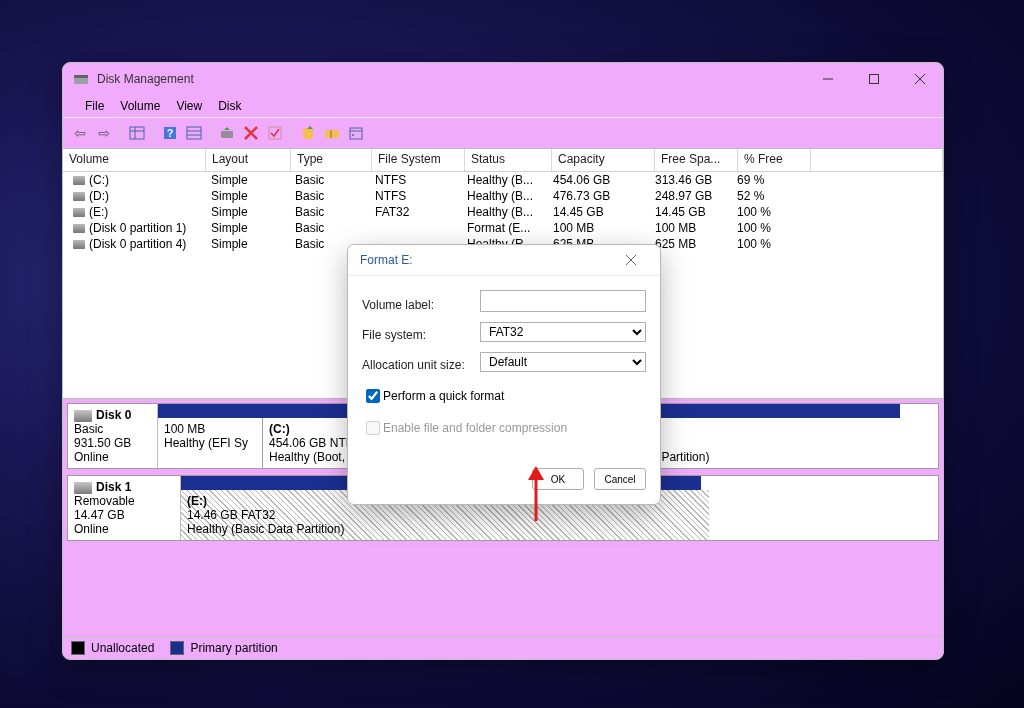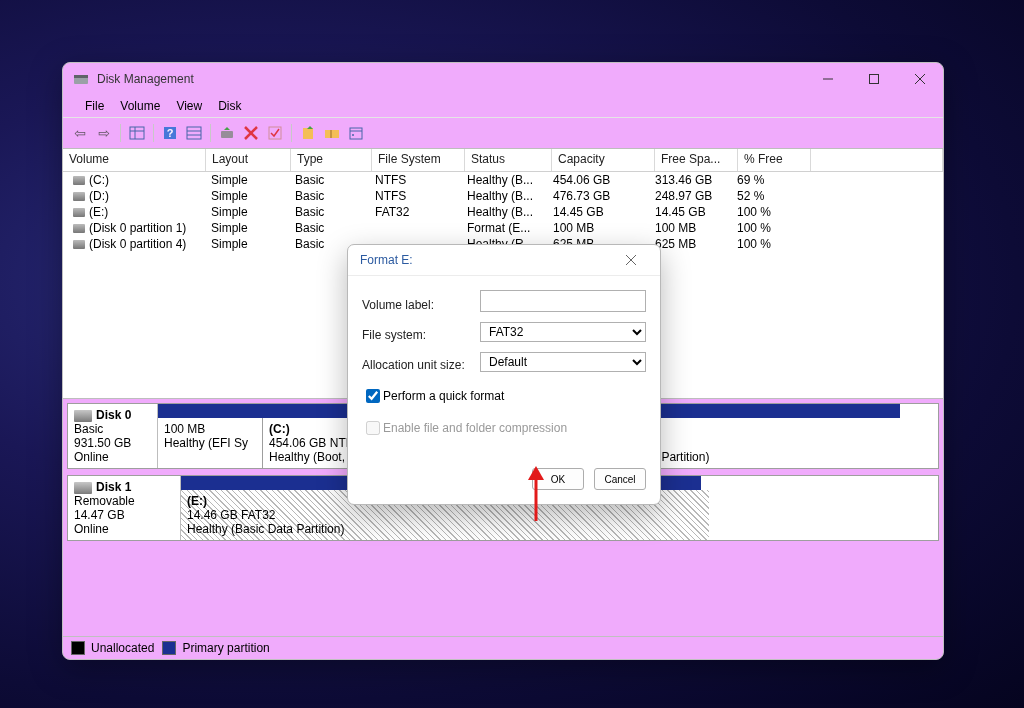--- a/index.html
+++ b/index.html
@@ -31,21 +31,21 @@
 .partwrap{flex:1;display:flex;flex-direction:column}
 .partbar{height:14px;display:flex}
 .primary{background:#1b2f91}
 .unalloc{background:#000}
 .partrow{flex:1;display:flex}
 .part{border-right:1px solid #9e9e9e;padding:4px 6px;font-size:12px;min-height:40px}
 .part:last-child{border-right:none}
 .part .pname{font-weight:600}
 .hatch{background:repeating-linear-gradient(45deg,#fff,#fff 3px,#b8b8b8 3px,#b8b8b8 4px)}
 .diskrow.disk1 .partwrap{width:528px;flex:0 0 528px}
-.legend{height:22px;display:flex;align-items:center;gap:8px;padding:0 8px;font-size:12px}
+.legend{height:22px;display:flex;align-items:center;gap:16px;padding:0 8px;font-size:12px}
 .lg{display:flex;align-items:center;gap:6px}
 .lgbox{width:12px;height:12px;border:1px solid #666}
 .dialog{position:absolute;left:347px;top:244px;width:312px;background:#fff;border:1px solid #b8b8b8;border-radius:7px;box-shadow:0 10px 30px rgba(0,0,0,.28)}
 .dlgtitle{height:30px;display:flex;align-items:center;padding:0 12px;color:#2b5aa0;font-size:12px;border-bottom:1px solid #ececec}
 .dlgclose{margin-left:auto;width:34px;height:24px;display:flex;align-items:center;justify-content:center;color:#666}
 .dlgbody{padding:14px 14px 6px 14px}
 .fld{display:flex;align-items:flex-end;margin-bottom:10px}
 .fld label{width:118px;font-size:12px;color:#222}
 .fld input[type=text],.fld select{flex:1;height:20px;border:1px solid #b0b0b0;font-family:inherit;font-size:12px;padding:0 4px;background:#fff}
 .chk{display:flex;align-items:center;gap:0;margin:12px 0;font-size:12px}

